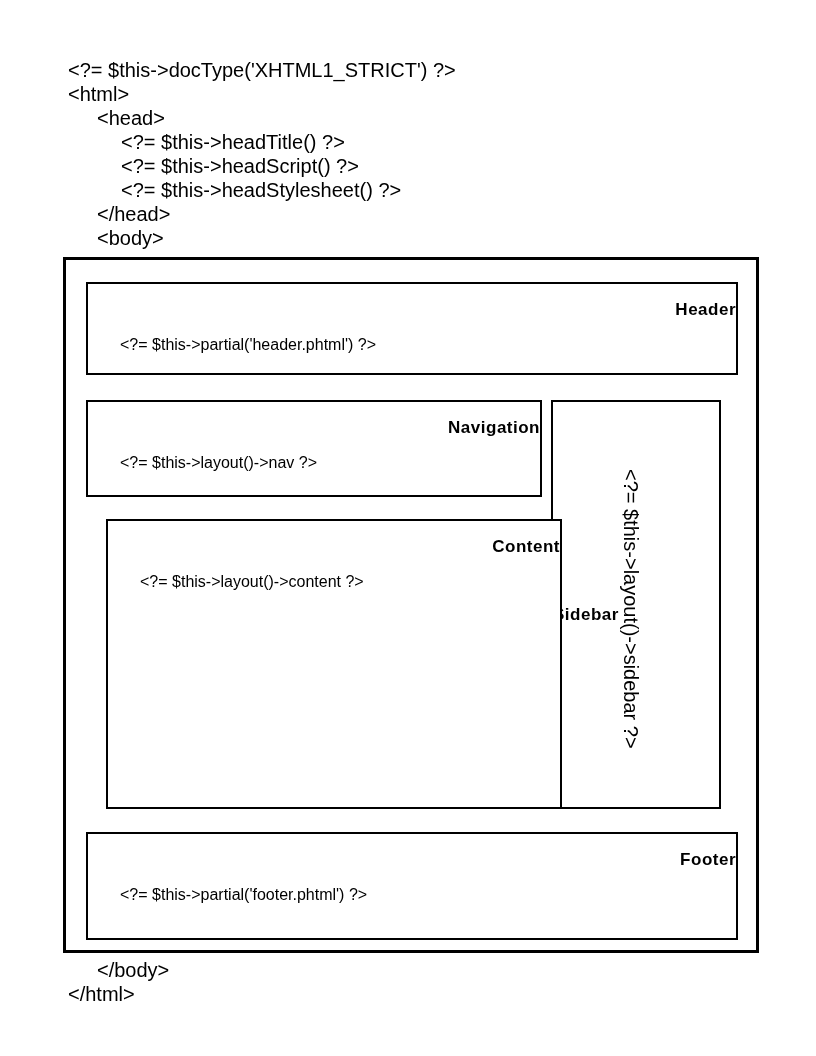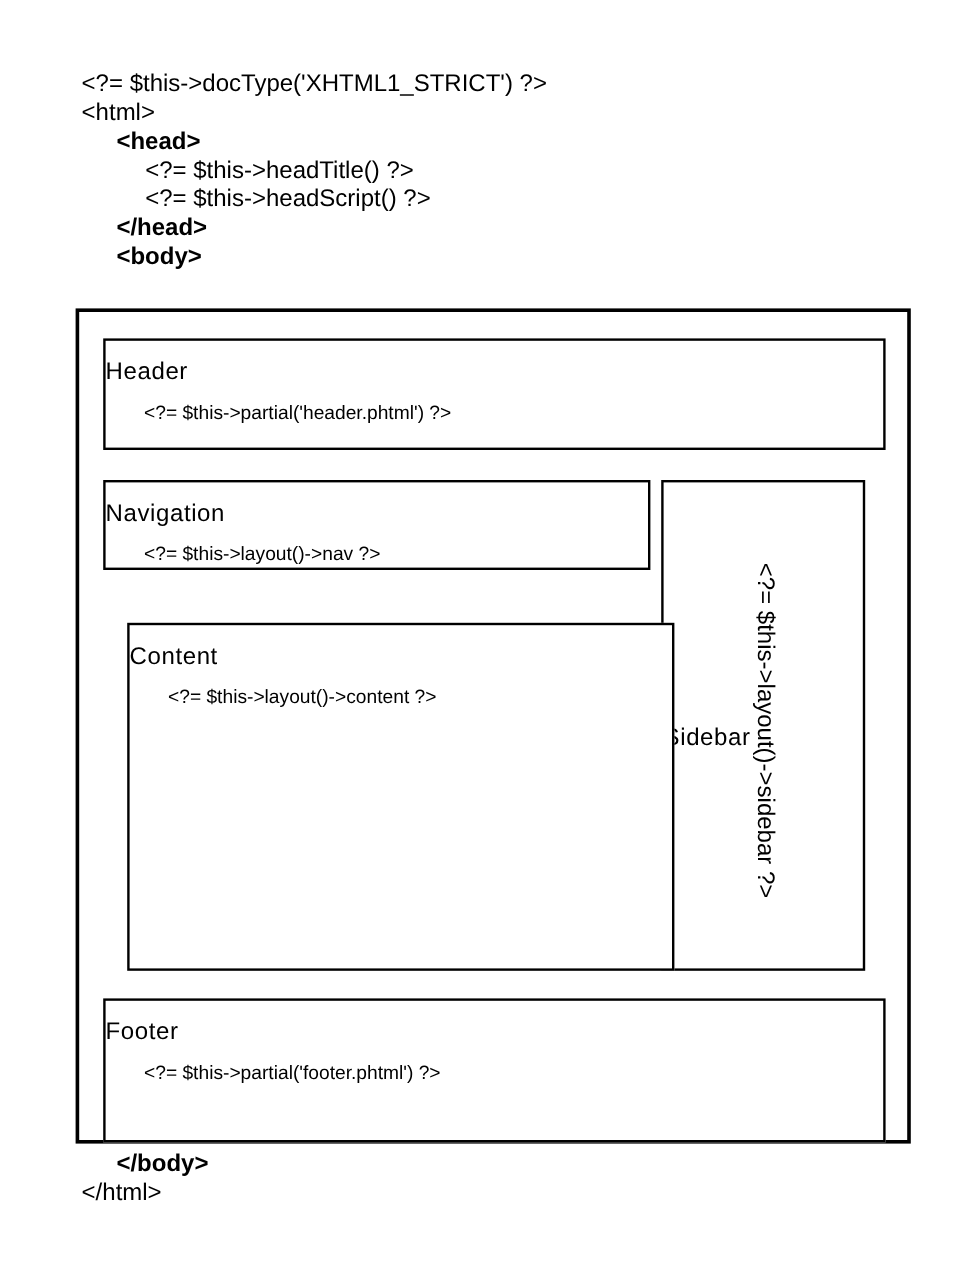--- a/index.html
+++ b/index.html
@@ -13,60 +13,60 @@
     font-family: "Liberation Sans", sans-serif;
     overflow: hidden;
   }
   .code-line {
     font-size: 20px;
     line-height: 24px;
     white-space: pre;
     color: #000000;
   }
   .indent-0 { padding-left: 0; }
-  .indent-1 { padding-left: 29px; font-weight: bold; }
+  .indent-1 { padding-left: 29px; }
   .indent-2 { padding-left: 53px; }
 
   .top-code    { position: absolute; left: 68px; top: 58px; }
   .bottom-code { position: absolute; left: 68px; top: 958px; }
 
   .outer-box {
     position: absolute;
     left: 63px; top: 257px;
     width: 696px; height: 696px;
     border: 3px solid #000000;
     background: #ffffff;
   }
   .inner-box {
     position: absolute;
     border: 2px solid #000000;
     background: #ffffff;
   }
   .box-title {
     display: block;
-    text-align: left;
-    font-weight: normal;
-    font-size: 20px;
+    text-align: right;
+    font-weight: bold;
+    font-size: 17px;
     line-height: 26px;
     letter-spacing: 0.5px;
     padding-top: 13px;
   }
   .box-code {
     display: block;
     font-size: 16px;
     line-height: 24px;
     padding: 10px 10px 0 32px;
     white-space: pre;
   }
   .box-header     { left: 20px; top: 22px;  width: 652px; height: 93px; }
-  .box-navigation { left: 20px; top: 140px; width: 456px; height: 75px; }
+  .box-navigation { left: 20px; top: 140px; width: 456px; height: 97px; }
   .box-sidebar    { left: 485px; top: 140px; width: 170px; height: 409px;
                     display: flex; align-items: center; }
   .box-content    { left: 20px; top: 259px; width: 456px; height: 290px; margin-left: 20px; }
-  .box-footer     { left: 20px; top: 572px; width: 652px; height: 120px; }
+  .box-footer     { left: 20px; top: 572px; width: 652px; height: 108px; }
 
   .box-sidebar .box-title { padding-top: 20px; }
   .vertical-code {
     writing-mode: vertical-rl;
     text-orientation: mixed;
     font-size: 20px;
     line-height: 24px;
     margin-top: 8px;
     white-space: pre;
   }
@@ -75,20 +75,21 @@
 <body>
 
 <div class="page">
 
   <div class="top-code">
     <div class="code-line indent-0">&lt;?= $this-&gt;docType('XHTML1_STRICT') ?&gt;</div>
     <div class="code-line indent-0">&lt;html&gt;</div>
     <div class="code-line indent-1">&lt;head&gt;</div>
     <div class="code-line indent-2">&lt;?= $this-&gt;headTitle() ?&gt;</div>
     <div class="code-line indent-2">&lt;?= $this-&gt;headScript() ?&gt;</div>
+    <div class="code-line indent-2">&lt;?= $this-&gt;headStylesheet() ?&gt;</div>
     <div class="code-line indent-1">&lt;/head&gt;</div>
     <div class="code-line indent-1">&lt;body&gt;</div>
   </div>
 
   <div class="outer-box">
 
     <div class="inner-box box-header">
       <span class="box-title">Header</span>
       <span class="box-code">&lt;?= $this-&gt;partial('header.phtml') ?&gt;</span>
     </div>

